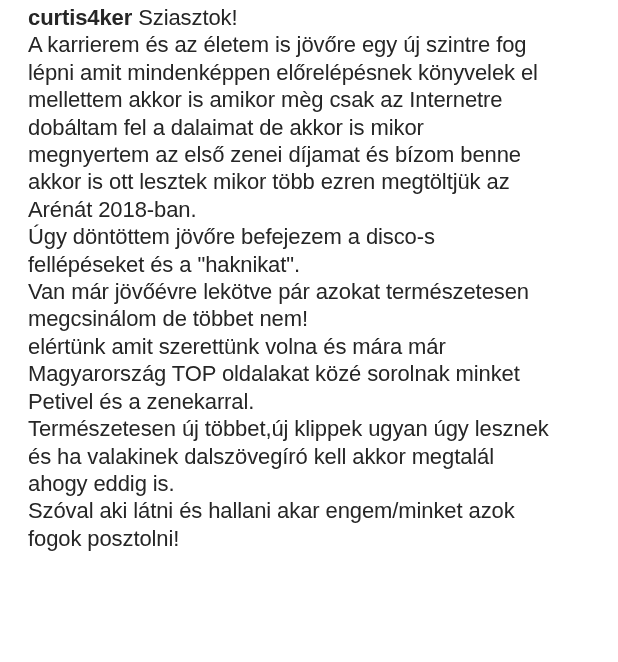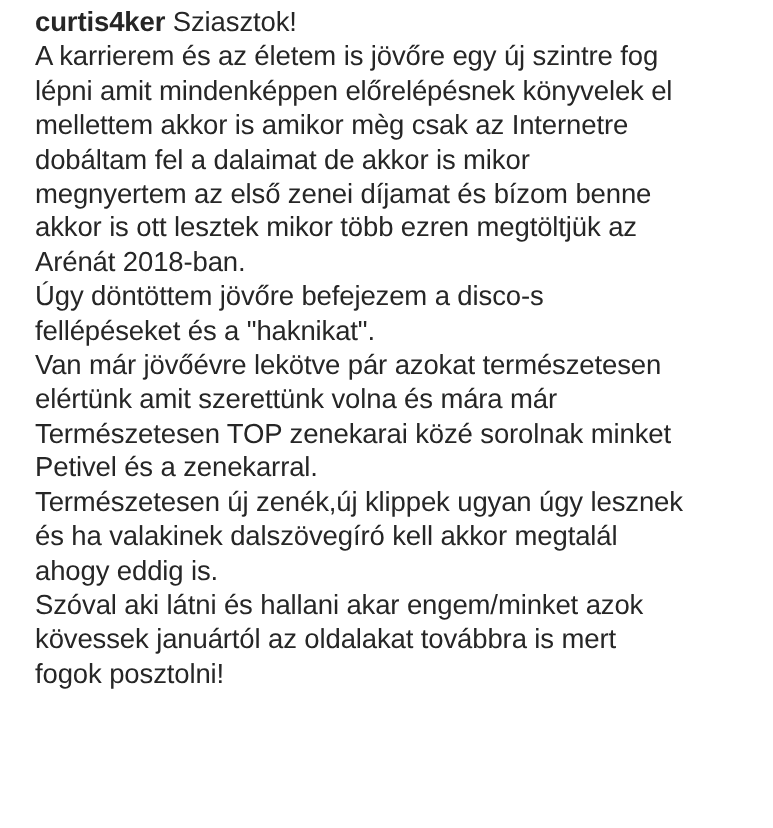--- a/index.html
+++ b/index.html
@@ -41,23 +41,23 @@
       <div class="line">A karrierem és az életem is jövőre egy új szintre fog</div>
       <div class="line">lépni amit mindenképpen előrelépésnek könyvelek el</div>
       <div class="line">mellettem akkor is amikor mèg csak az Internetre</div>
       <div class="line">dobáltam fel a dalaimat de akkor is mikor</div>
       <div class="line">megnyertem az első zenei díjamat és bízom benne</div>
       <div class="line">akkor is ott lesztek mikor több ezren megtöltjük az</div>
       <div class="line">Arénát 2018-ban.</div>
       <div class="line">Úgy döntöttem jövőre befejezem a disco-s</div>
       <div class="line">fellépéseket és a "haknikat".</div>
       <div class="line">Van már jövőévre lekötve pár azokat természetesen</div>
+      <div class="line">megcsinálom de többet nem!</div>
       <div class="line">elértünk amit szerettünk volna és mára már</div>
-      <div class="line">Természetesen TOP zenekarai közé sorolnak minket</div>
+      <div class="line">Magyarország TOP oldalakat közé sorolnak minket</div>
       <div class="line">Petivel és a zenekarral.</div>
-      <div class="line">Természetesen új zenék,új klippek ugyan úgy lesznek</div>
+      <div class="line">Természetesen új többet,új klippek ugyan úgy lesznek</div>
       <div class="line">és ha valakinek dalszövegíró kell akkor megtalál</div>
       <div class="line">ahogy eddig is.</div>
       <div class="line">Szóval aki látni és hallani akar engem/minket azok</div>
-      <div class="line">kövessek januártól az oldalakat továbbra is mert</div>
       <div class="line">fogok posztolni!</div>
     </div>
 </div>
 
 </body></html>

